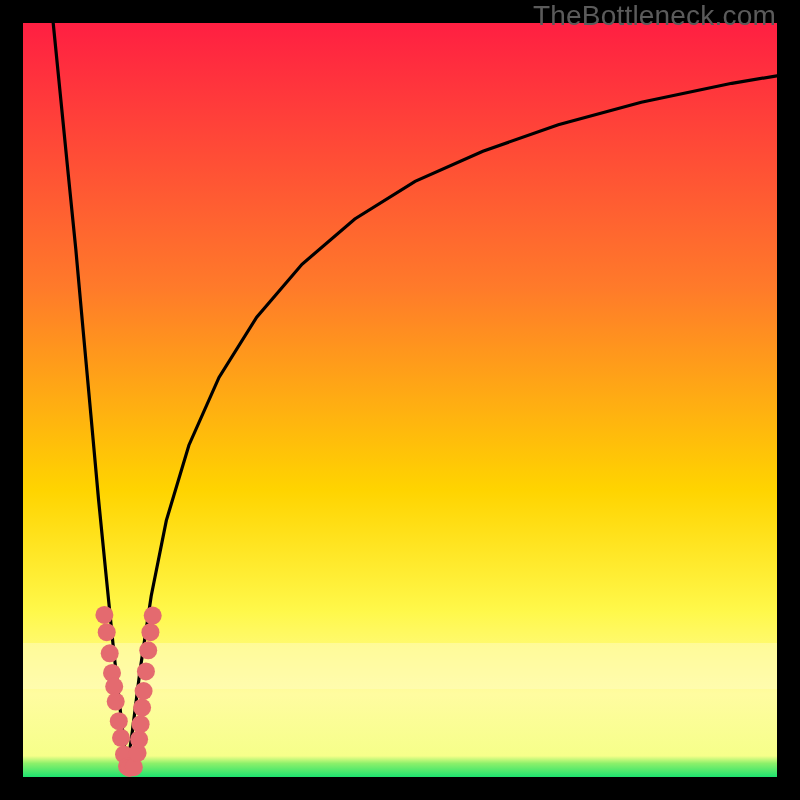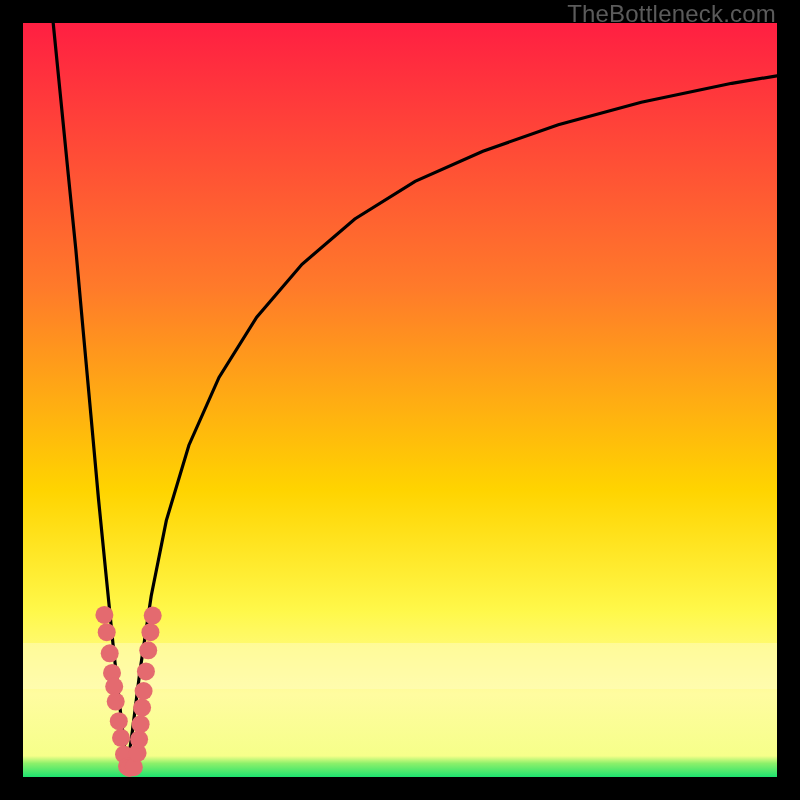--- a/index.html
+++ b/index.html
@@ -23,21 +23,21 @@
     left: 0;
     top: 0;
     width: 754px;
     height: 754px;
   }
   .watermark {
     position: absolute;
     top: 0;
     right: 24px;
     font-family: Arial, Helvetica, sans-serif;
-    font-size: 24px;
+    font-size: 28px;
     font-weight: 400;
     color: #5b5b5b;
     letter-spacing: 0.2px;
   }
   svg { display: block; }
 </style>
 </head>
 <body>
 
 <div class="frame">

